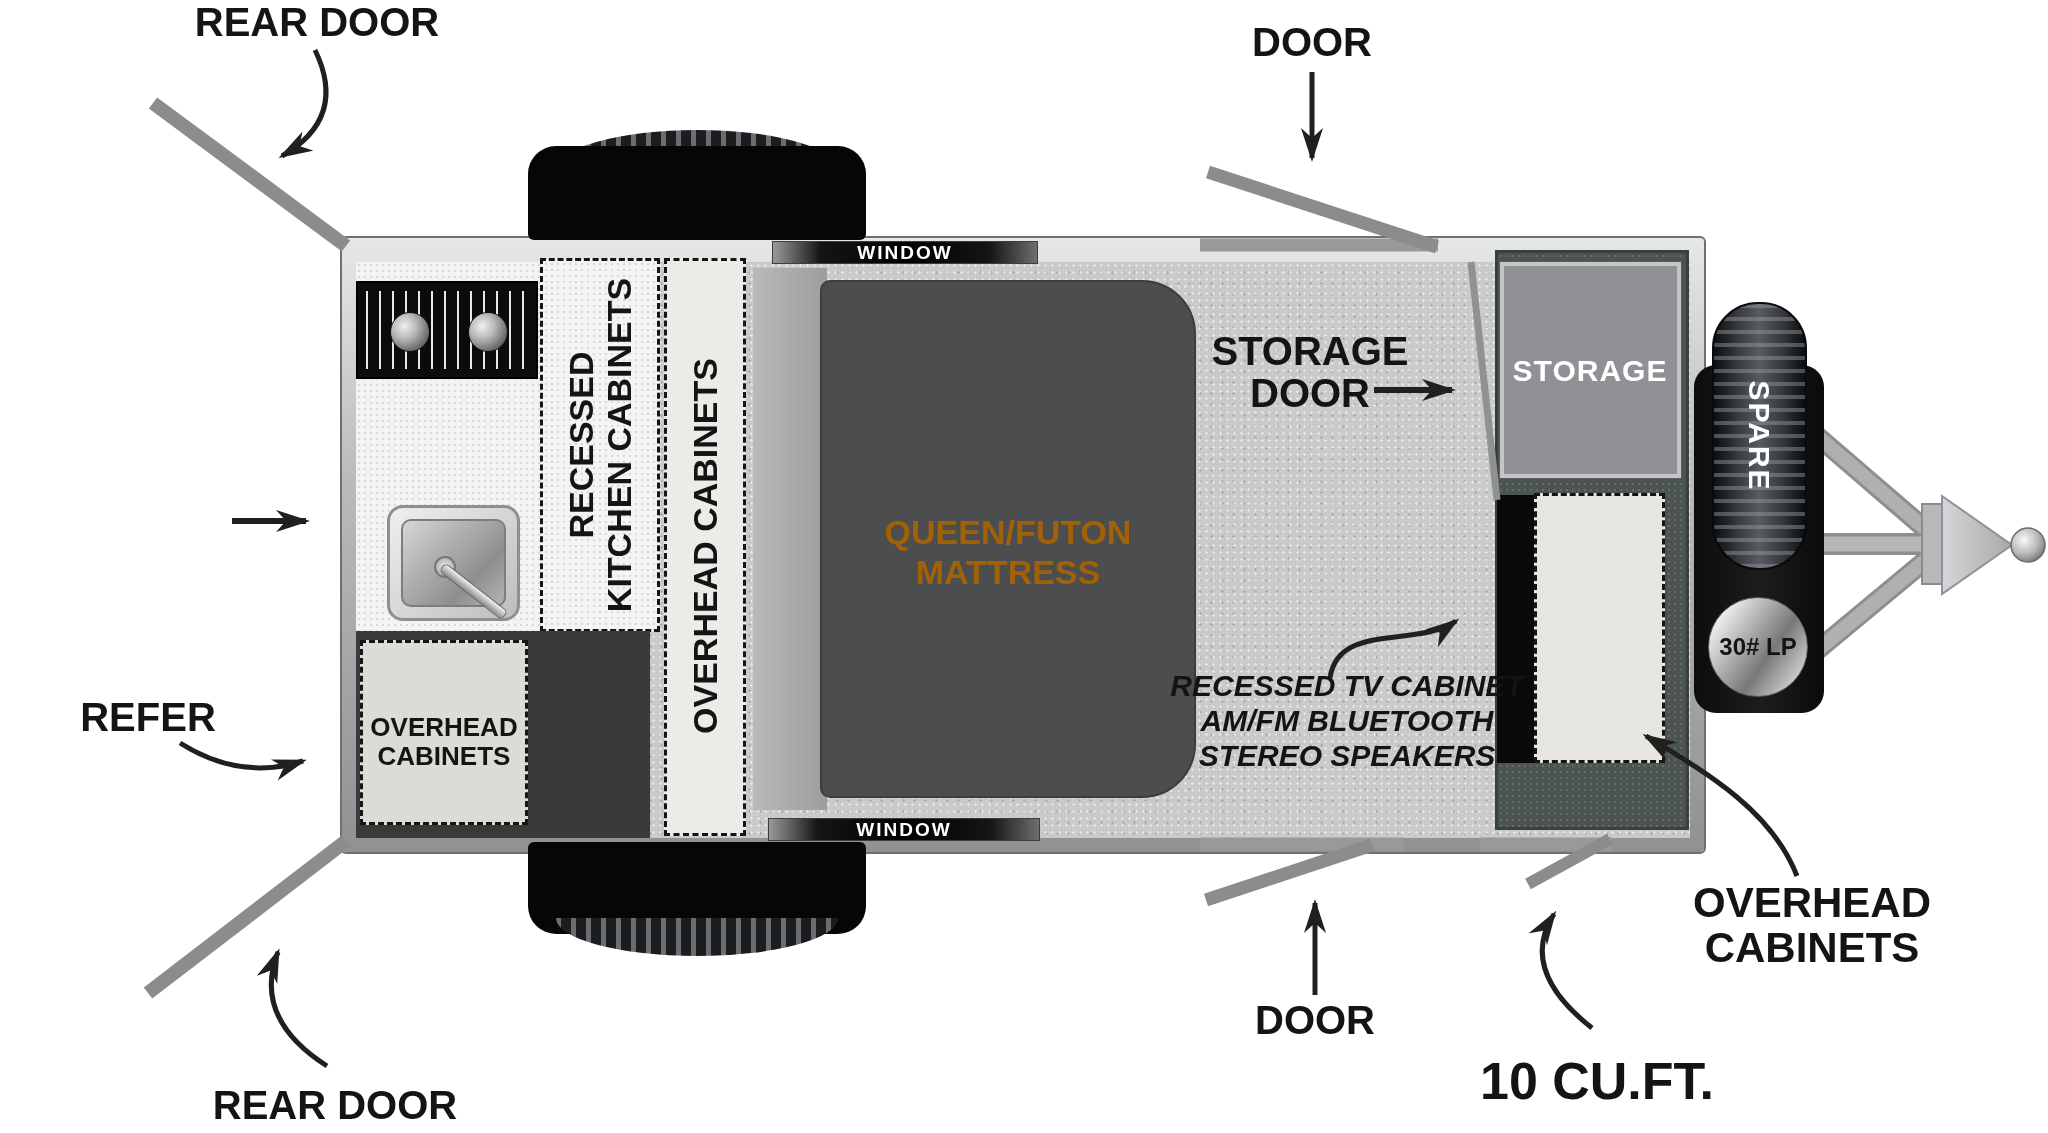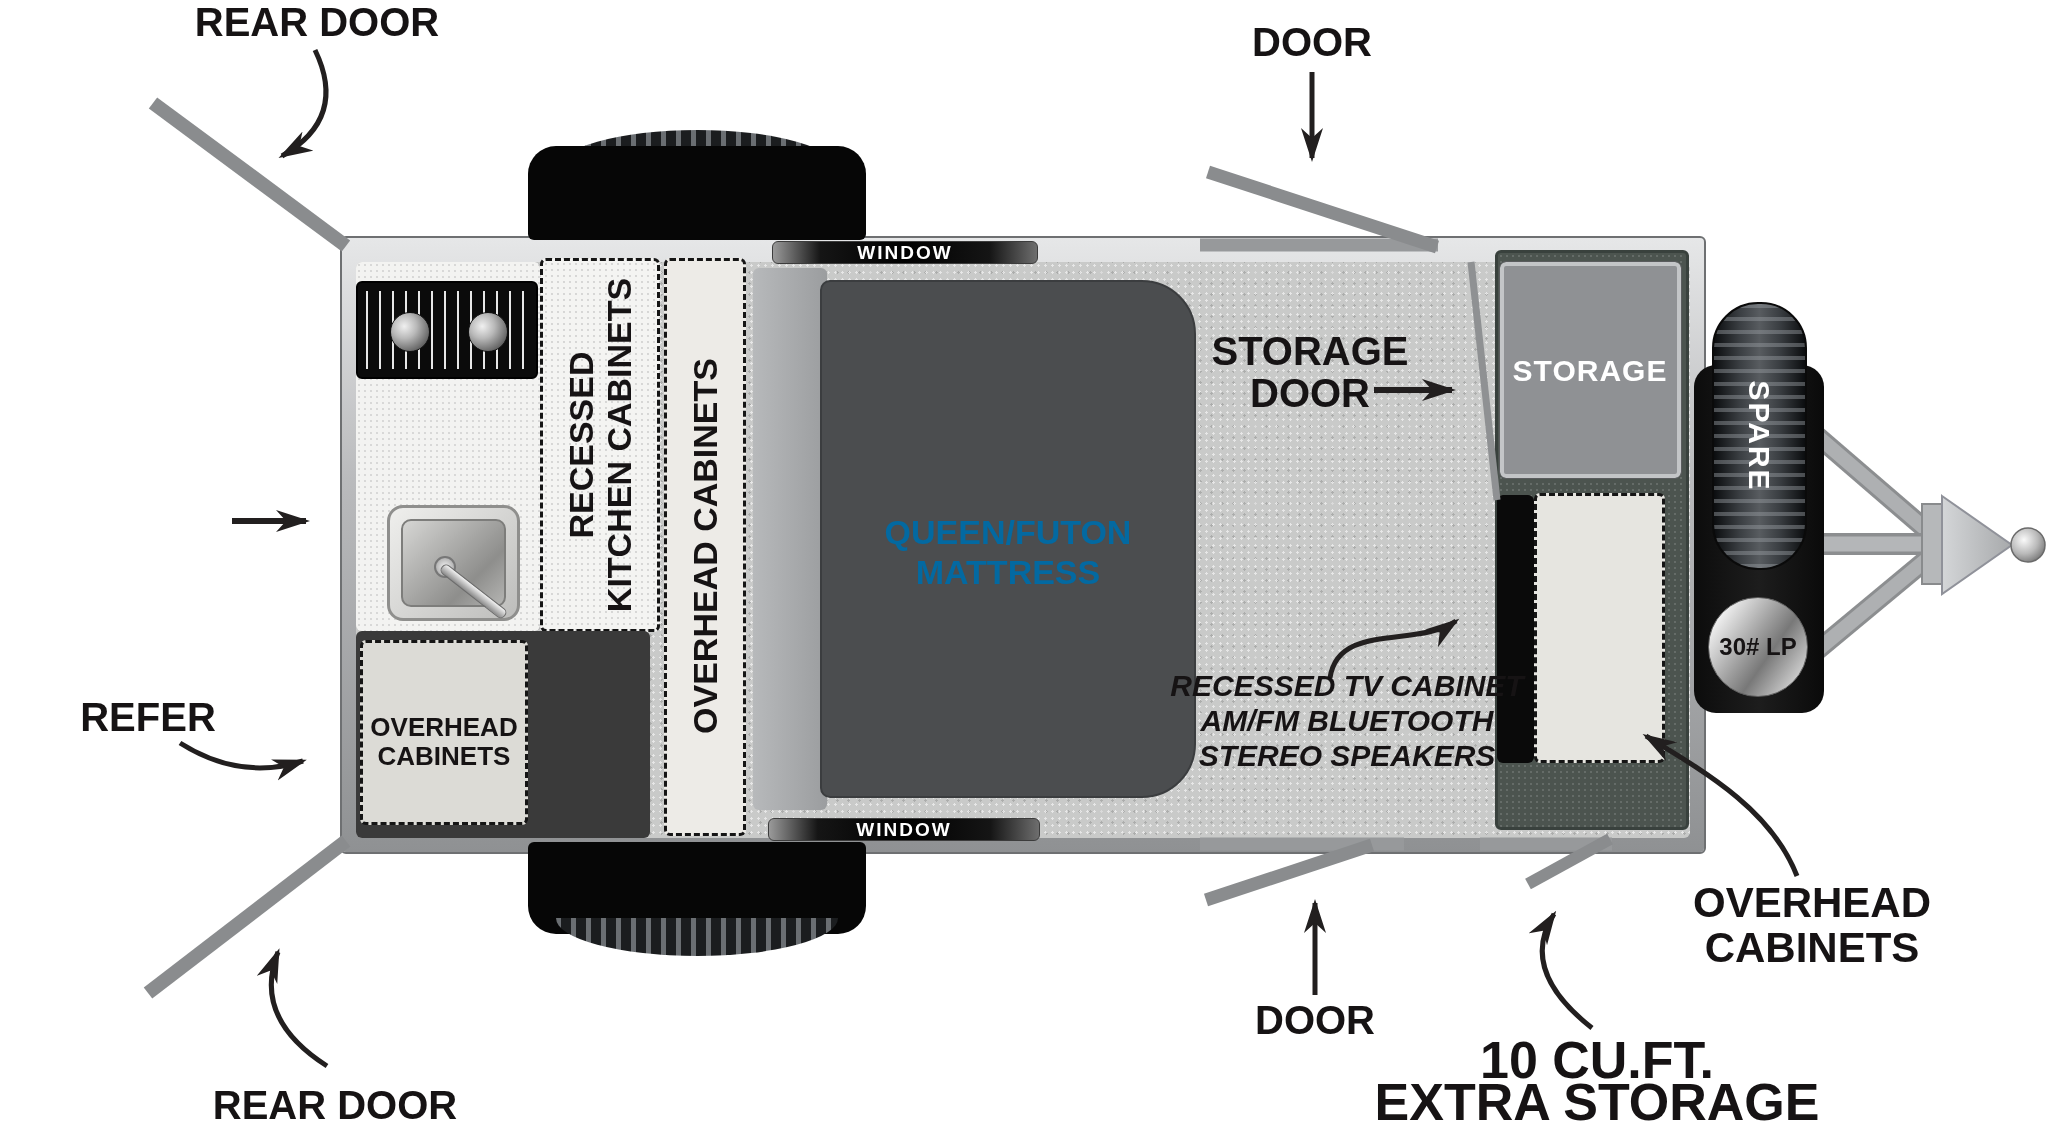--- a/index.html
+++ b/index.html
@@ -1,18 +1,18 @@
 <!DOCTYPE html>
 <html><head>
 <meta charset="utf-8">
 <style>
   html,body{margin:0;padding:0;background:#ffffff;}
   #canvas{position:relative;width:2048px;height:1133px;background:#ffffff;overflow:hidden;
           font-family:"Liberation Sans",sans-serif;}
-  .abs{position:absolute;border-radius:6px;}
+  .abs{position:absolute;}
   .lbl{position:absolute;font-weight:bold;color:#161314;text-align:center;
        transform:translate(-50%,-50%);white-space:nowrap;line-height:1.06;}
   
   #wall{left:342px;top:238px;width:1362px;height:614px;
         background:linear-gradient(180deg,#e6e7e8 0%,#b9babc 40%,#8f9193 100%);
         outline:2px solid #6e7072;border-radius:4px;}
   #floor{left:356px;top:262px;width:1334px;height:576px;background-color:#c9cac9;
          background-image:radial-gradient(rgba(255,255,255,.55) 1px,transparent 1.4px),
                           radial-gradient(rgba(96,96,96,.28) 1px,transparent 1.4px);
          background-size:7px 7px,11px 11px;background-position:0 0,3px 5px;}
@@ -122,21 +122,21 @@
   <div class="lbl" style="left:444px;top:742px;font-size:26px;line-height:29px;">
     <div>OVERHEAD</div>
     <div>CABINETS</div>
   </div>
 
   <div id="oc-strip" class="abs dashedbox"></div>
   <div class="vtext" style="left:705px;top:546px;transform:translate(-50%,-50%) rotate(-90deg);font-size:34px;">OVERHEAD CABINETS</div>
 
   <div id="platform" class="abs"></div>
   <div id="mattress" class="abs"></div>
-  <div class="lbl" style="left:1008px;top:552px;font-size:34px;line-height:40px;color:#0369a1;">
+  <div class="lbl" style="left:1008px;top:552px;font-size:34px;line-height:40px;color:#a16207;">
     <div>QUEEN/FUTON</div>
     <div>MATTRESS</div>
   </div>
 
   <div id="window-top" class="abs window-bar">WINDOW</div>
   <div id="window-bottom" class="abs window-bar">WINDOW</div>
 
   <div id="compartment" class="abs"></div>
   <div id="storage-box" class="abs"></div>
   <div class="lbl" style="left:1590px;top:371px;font-size:30px;letter-spacing:1px;color:#ffffff;">STORAGE</div>
@@ -224,16 +224,15 @@
     <div>RECESSED TV CABINET</div>
     <div>AM/FM BLUETOOTH</div>
     <div>STEREO SPEAKERS</div>
   </div>
   <div class="lbl" style="left:1812px;top:925px;font-size:42px;line-height:45px;">
     <div>OVERHEAD</div>
     <div>CABINETS</div>
   </div>
   <div class="lbl" style="left:1597px;top:1081px;font-size:52px;line-height:42px;">
     <div>10 CU.FT.</div>
-    <div>EXTRA STORAGE</div>
   </div>
 
 </div>
 
 </body></html>

